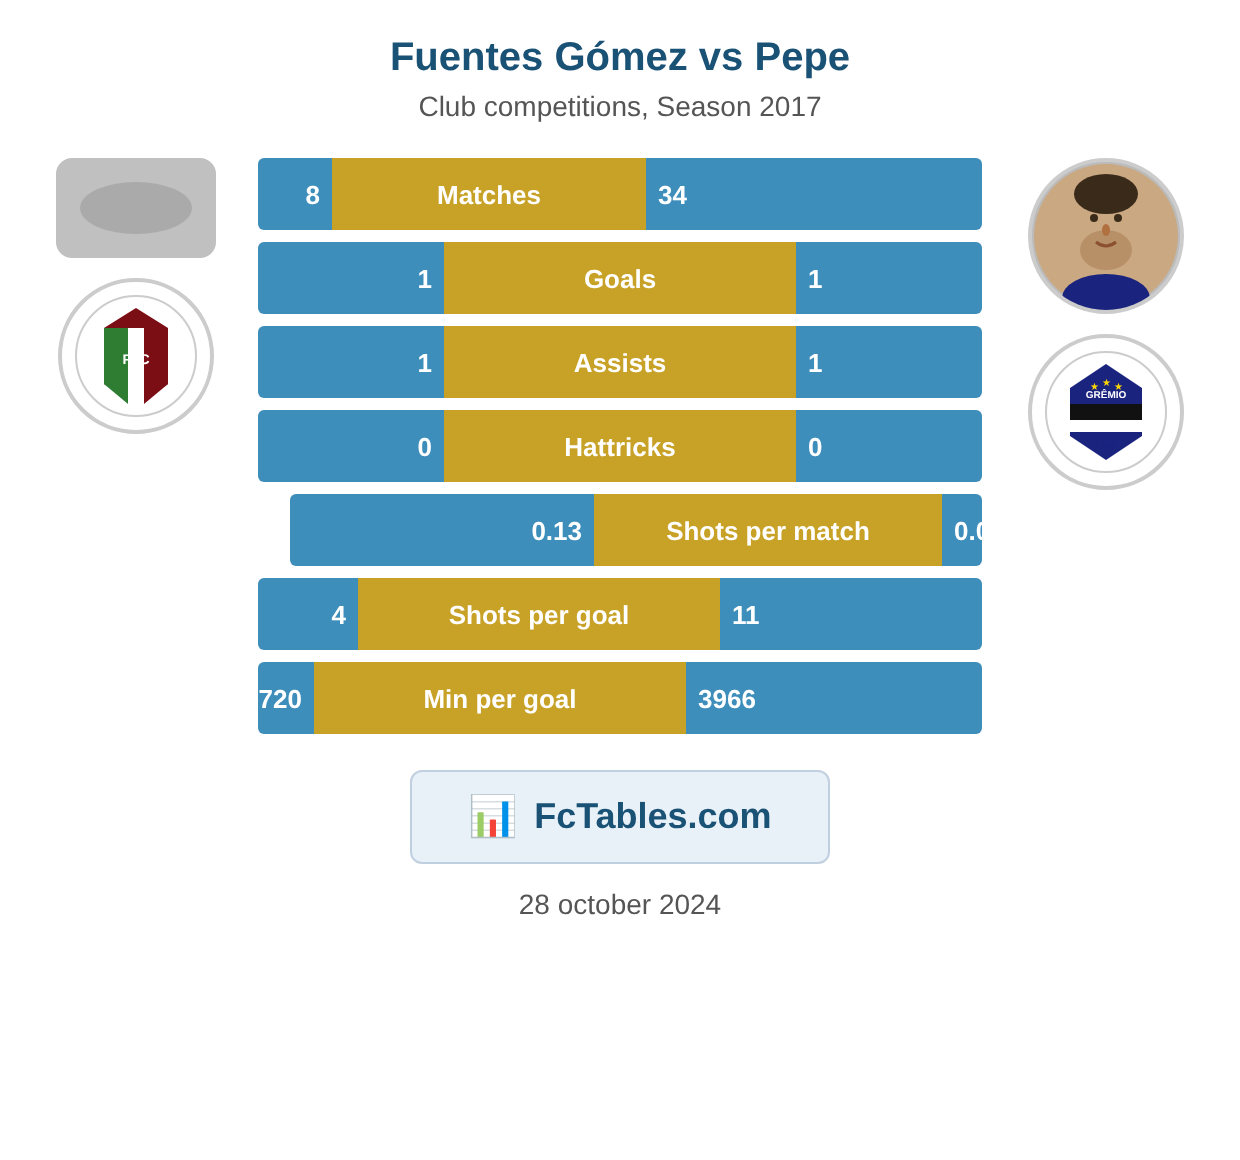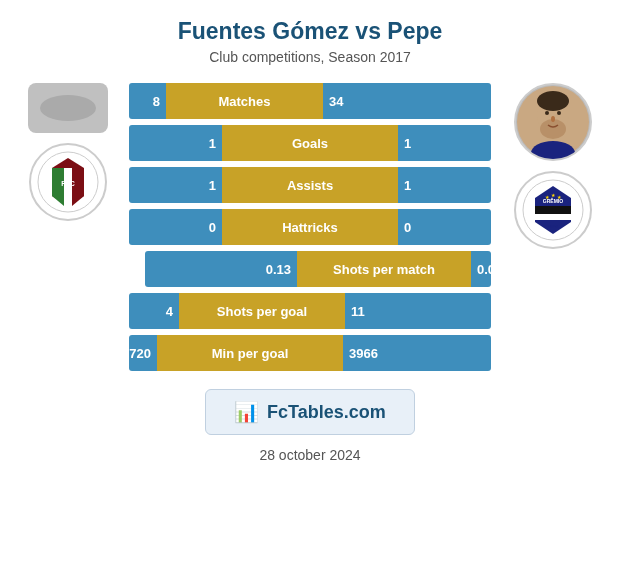--- a/index.html
+++ b/index.html
@@ -14,21 +14,21 @@
     .page {
       width: 620px;
       height: 580px;
       background: #fff;
       display: flex;
       flex-direction: column;
       align-items: center;
     }
 
     .title {
-      font-size: 23px;
+      font-size: 20px;
       font-weight: bold;
       color: #1a5276;
       text-align: center;
       margin-top: 18px;
       margin-bottom: 4px;
     }
 
     .subtitle {
       font-size: 14px;
       color: #555;
@@ -281,21 +281,21 @@
       <div class="center-label">Shots per match</div>
       <div class="right-bar" style="width:20px;">
         <span class="right-val">0.03</span>
       </div>
     </div>
         <div class="stat-row-container">
       <div class="left-bar" style="width:50px;">
         <span class="left-val">4</span>
       </div>
       <div class="center-label">Shots per goal</div>
-      <div class="right-bar" style="width:146px;">
+      <div class="right-bar" style="width:131px;">
         <span class="right-val">11</span>
       </div>
     </div>
         <div class="stat-row-container">
       <div class="left-bar" style="width:28px;">
         <span class="left-val">720</span>
       </div>
       <div class="center-label">Min per goal</div>
       <div class="right-bar" style="width:148px;">
         <span class="right-val">3966</span>

